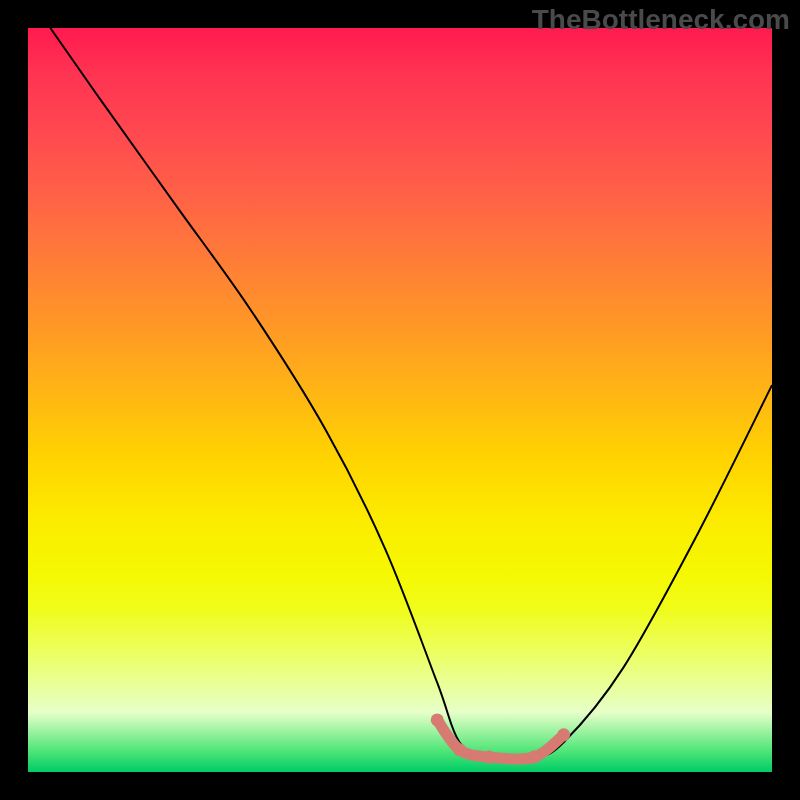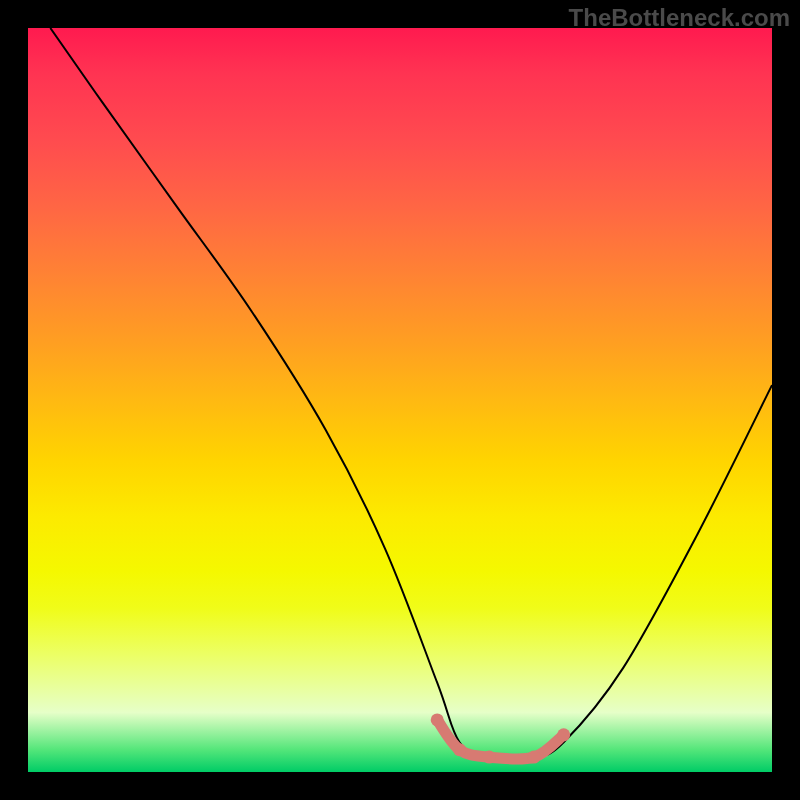--- a/index.html
+++ b/index.html
@@ -10,21 +10,21 @@
     background: #000;
     position: relative;
     overflow: hidden;
   }
   .watermark {
     position: absolute;
     top: 4px;
     right: 10px;
     color: #4a4a4a;
     font-family: Arial, sans-serif;
-    font-size: 24px;
+    font-size: 28px;
     font-weight: bold;
     z-index: 10;
     text-align: right;
   }
   .plot-area {
     position: absolute;
     left: 28px;
     top: 28px;
     width: 744px;
     height: 744px;

